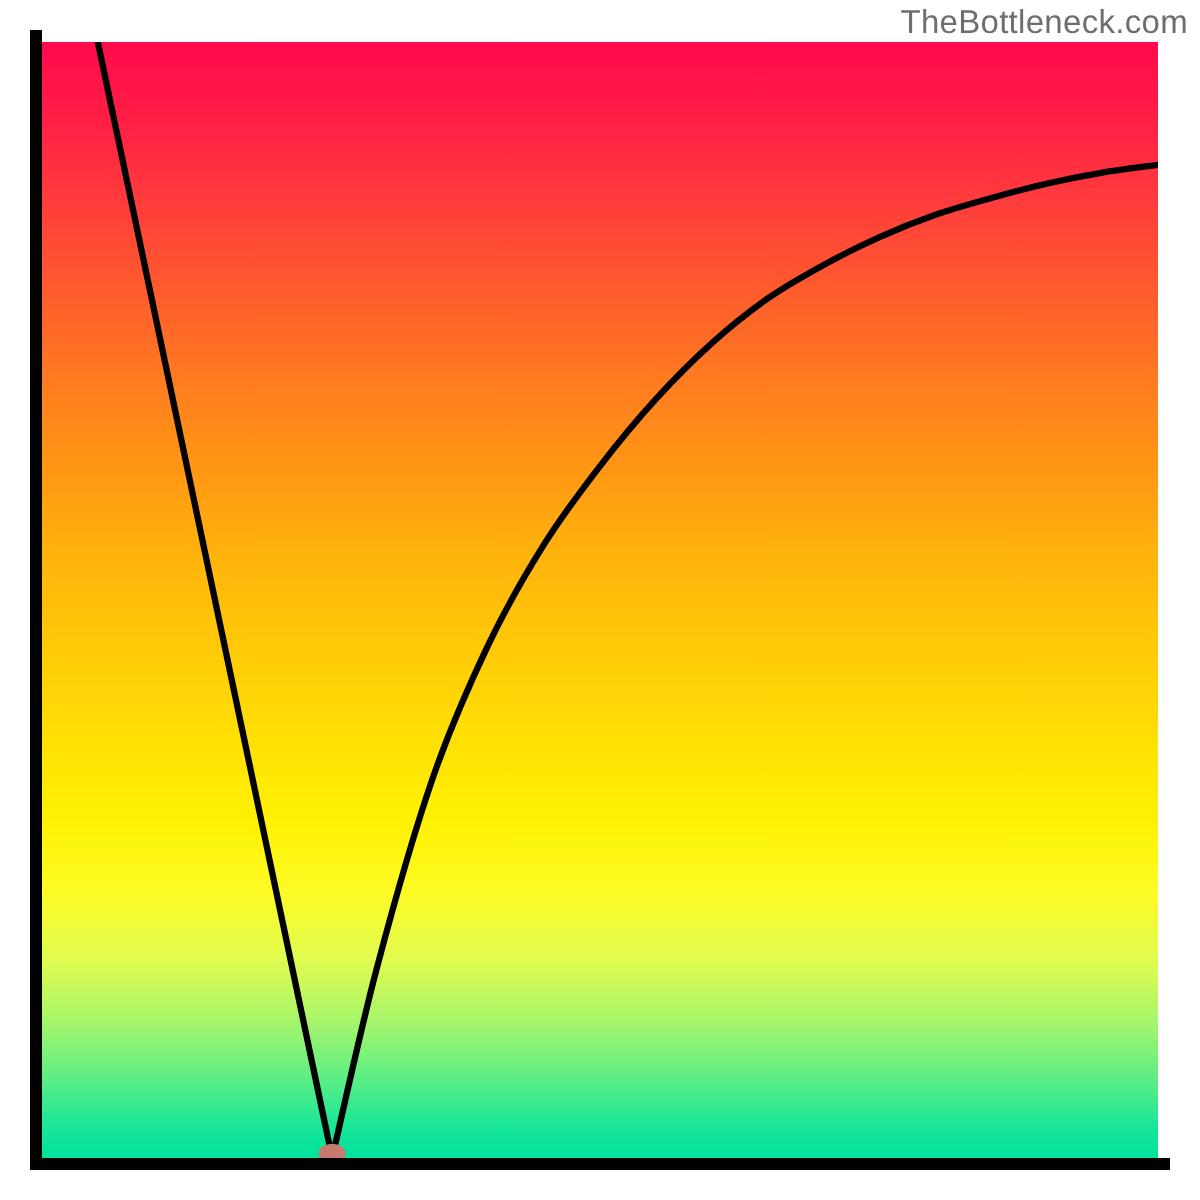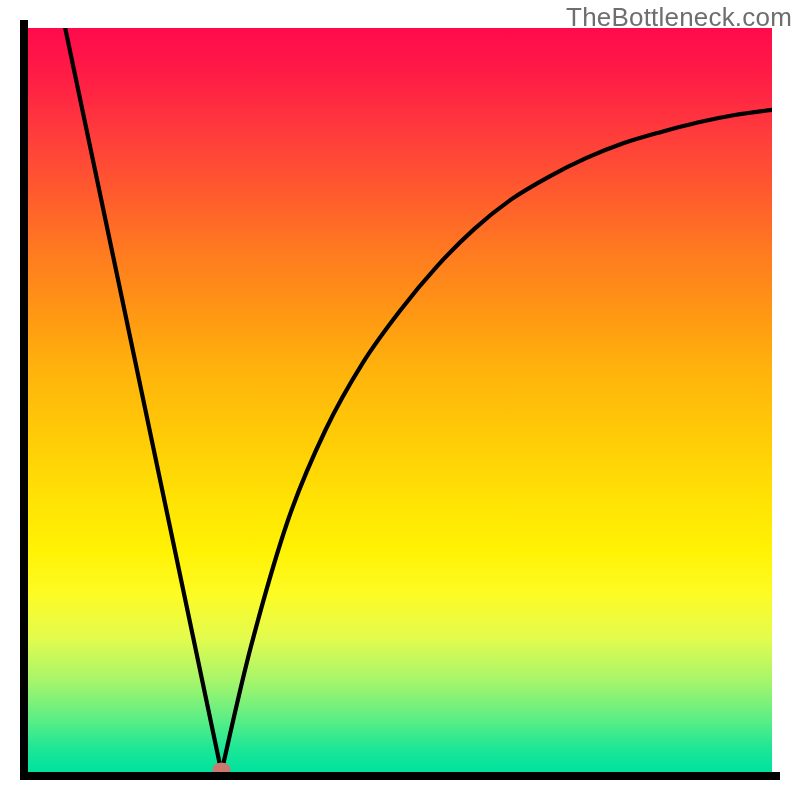--- a/index.html
+++ b/index.html
@@ -14,21 +14,21 @@
   .container {
     position: relative;
     width: 800px;
     height: 800px;
   }
   .watermark {
     position: absolute;
     top: 2px;
     right: 8px;
     color: #6e6e6e;
-    font-size: 26px;
+    font-size: 22px;
     font-weight: 400;
     z-index: 50;
     letter-spacing: 0.2px;
   }
   .plot-area {
     position: absolute;
     left: 28px;
     top: 28px;
     width: 744px;
     height: 744px;

